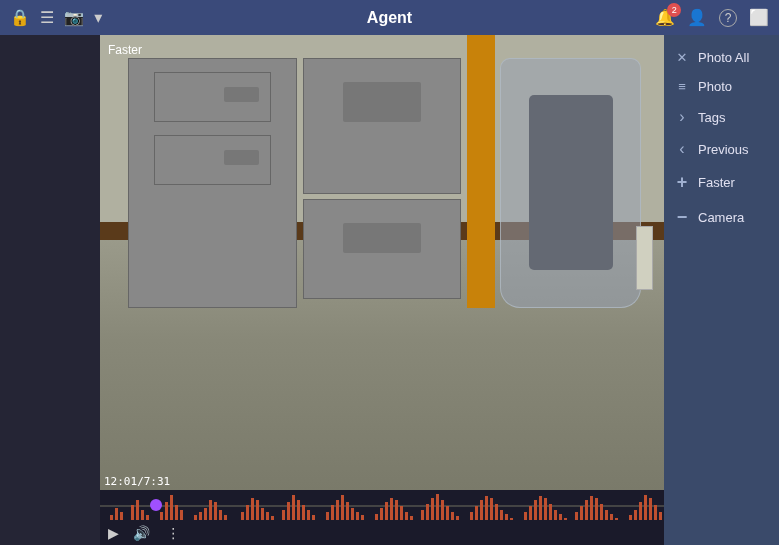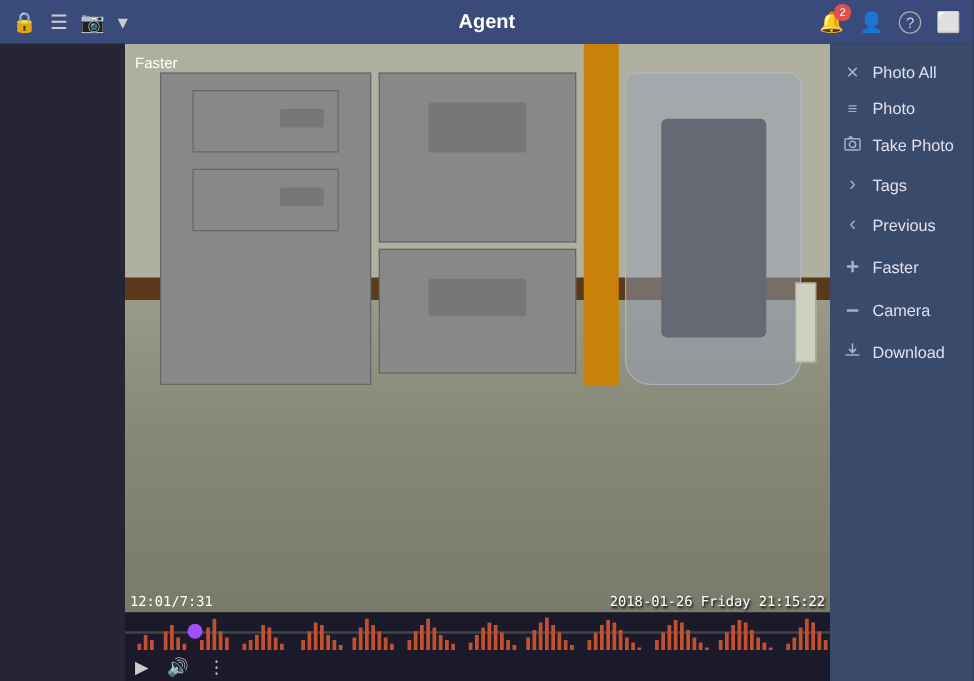--- a/index.html
+++ b/index.html
@@ -370,21 +370,20 @@
 
         <div class="right-items">
           <div class="dark-item"></div>
           <div class="plastic-bag"></div>
         </div>
 
         <div style="position:absolute;bottom:44%;right:2%;width:3%;height:14%;background:#d0d0c0;border:1px solid #aaa;"></div>
       </div>
 
       <div id="camera-label">Faster</div>
-      <div class="timestamp">2018-01-26 Friday 21:15:22</div>
       <div class="time-counter">
         <span>12:01</span>/<span>7:31</span>
       </div>
     </div>
 
     <div id="playback-bar">
       <div id="timeline">
         <div id="timeline-line"></div>
 
         <div id="motion-bars">
@@ -550,48 +549,29 @@
   <div id="right-menu">
     <div class="menu-item">
       <span class="menu-icon">✕</span>
       <span>Photo All</span>
     </div>
     <div class="menu-item">
       <span class="menu-icon">≡</span>
       <span>Photo</span>
     </div>
     <div class="menu-item">
-      <span class="menu-icon">
-        <svg width="14" height="14" viewBox="0 0 14 14" fill="none">
-          <rect x="1" y="3" width="12" height="9" rx="1" stroke="#a0b0d0" stroke-width="1.2"></rect>
-          <circle cx="7" cy="7.5" r="2.5" stroke="#a0b0d0" stroke-width="1.2"></circle>
-          <rect x="4" y="1" width="3" height="2" rx="0.5" fill="#a0b0d0"></rect>
-        </svg>
-      </span>
-      <span>Take Photo</span>
-    </div>
-    <div class="menu-item">
       <span class="menu-icon" style="font-size:16px;">›</span>
       <span>Tags</span>
     </div>
     <div class="menu-item">
       <span class="menu-icon" style="font-size:16px;">‹</span>
       <span>Previous</span>
     </div>
     <div class="menu-item">
       <span class="menu-icon" style="font-size:18px;font-weight:bold;">+</span>
       <span>Faster</span>
     </div>
     <div class="menu-item">
       <span class="menu-icon" style="font-size:18px;font-weight:bold;">−</span>
       <span>Camera</span>
     </div>
-    <div class="menu-item">
-      <span class="menu-icon">
-        <svg width="14" height="14" viewBox="0 0 14 14" fill="none">
-          <path d="M7 2v7M4.5 6.5L7 9l2.5-2.5" stroke="#a0b0d0" stroke-width="1.3" stroke-linecap="round"></path>
-          <path d="M2 11h10" stroke="#a0b0d0" stroke-width="1.3" stroke-linecap="round"></path>
-        </svg>
-      </span>
-      <span>Download</span>
-    </div>
   </div>
 </div>
 
 </body></html>

